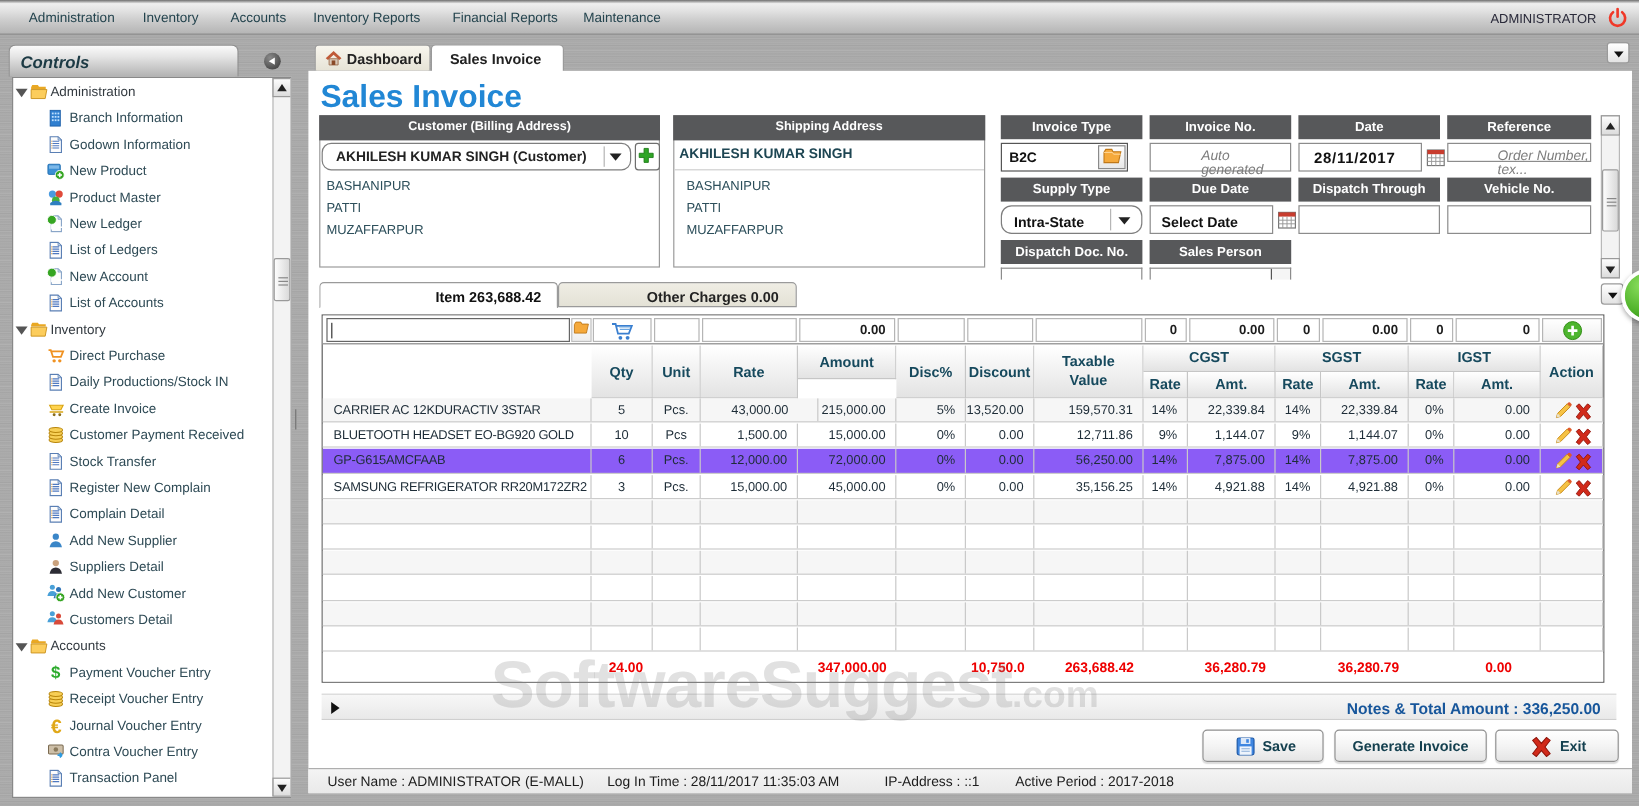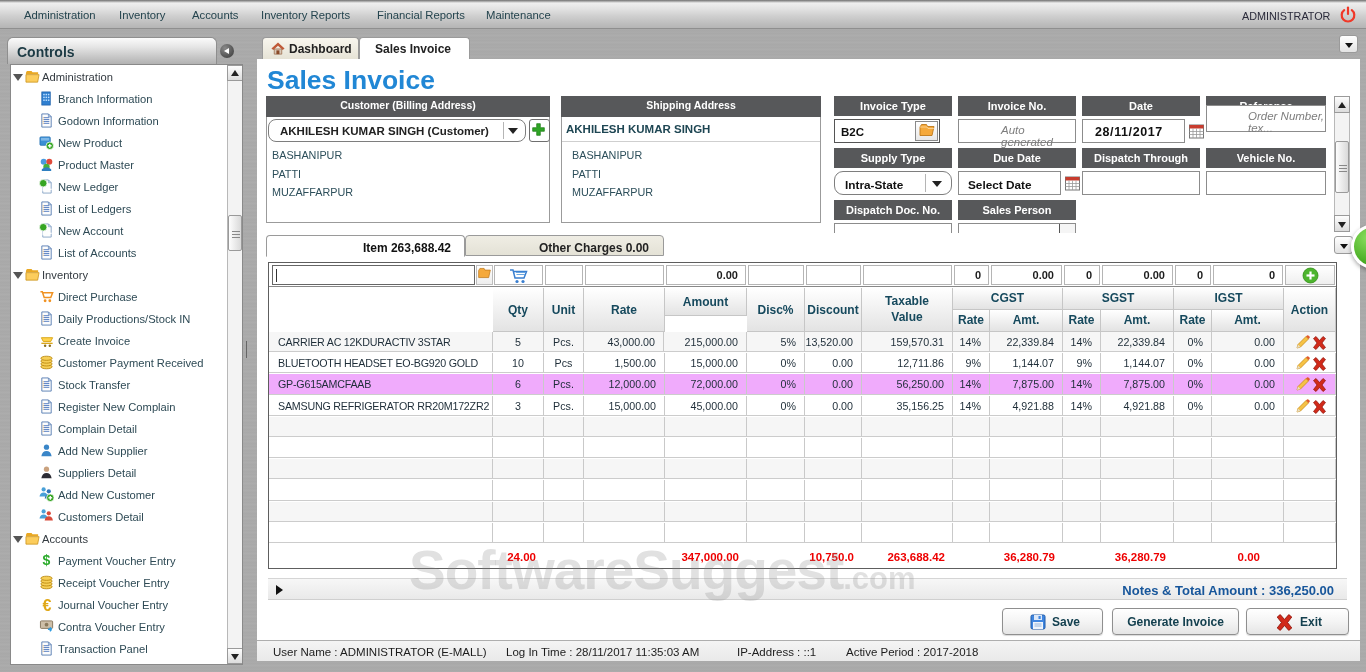--- a/index.html
+++ b/index.html
@@ -10,23 +10,23 @@
      #b2b2b2 0px,#a7a7a7 1px,#aeaeae 2px,#a3a3a3 3px,#b0b0b0 4px,
      #a5a5a5 5px,#acacac 6px,#a9a9a9 7px);
 }
 .abs { position:absolute; }
 
 #menubar { left:0; top:0; width:1366px; height:29px;
   background:linear-gradient(180deg,#6f6f6f 0,#efefef 3px,#e2e2e2 9px,#cfcfcf 16px,#bdbdbd 24px,#b3b3b3 29px);
   border-bottom:1px solid #8f8f8f; }
 .mitem { position:absolute; top:9px; font-size:11.3px; color:#24444e; }
 
-#lp-head { left:7px; top:37px; width:210px; height:27px;
+#lp-head { left:7px; top:37px; width:192px; height:27px;
   background:linear-gradient(180deg,#fbfbfb 0,#e5e5e5 35%,#c9c9c9 70%,#b2b2b2 100%);
-  border:1px solid #8e8e8e; border-bottom:none; border-radius:6px 6px 0 0; }
+  border:1px solid #8e8e8e; border-bottom:none; border-radius:6px 6px 0 0;font-style:italic; }
 #lp-head .t { position:absolute; left:9px; top:6px; font-size:14px; font-weight:bold; color:#1c3a44; }
 #lp-btn { position:absolute; left:212px; top:6px; width:14px; height:14px; border-radius:50%;
   background:radial-gradient(circle at 35% 30%,#8a8a8a,#4e4e4e 70%); }
 #lp-btn:after { content:""; position:absolute; left:3.5px; top:3.5px;
   border:3.5px solid transparent; border-right:5px solid #fff; border-left:none; }
 #tree { left:10px; top:64px; width:233px; height:601px; background:#fff;
   border:1px solid #898989; overflow:hidden; }
 .trow { position:absolute; left:0; height:22px; width:226px; }
 .trow .txt { position:absolute; top:5px; font-size:11.2px; color:#2e4a55; white-space:nowrap; }
 .folder-arr { position:absolute; left:2px; top:8px; width:0; height:0;
@@ -554,21 +554,21 @@
         <rect x="1" y="2" width="14" height="13" fill="#fff" stroke="#777" stroke-width="1"></rect>
         <rect x="1" y="2" width="14" height="3.5" fill="#c83c2e"></rect>
         <g stroke="#999" stroke-width="0.8">
           <line x1="1" y1="8.5" x2="15" y2="8.5"></line>
           <line x1="1" y1="11.5" x2="15" y2="11.5"></line>
           <line x1="4.5" y1="5.5" x2="4.5" y2="15"></line>
           <line x1="8" y1="5.5" x2="8" y2="15"></line>
           <line x1="11.5" y1="5.5" x2="11.5" y2="15"></line>
         </g>
       </svg></span>
-<div class="fld" style="left:949px;top:46px;width:120px;height:27px">
+<div class="fld" style="left:949px;top:60px;width:120px;height:16px">
       <span class="it" style="position:absolute;left:7px;top:4px">Order Number, tex...</span>
     </div>
 <div class="fld" style="left:577px;top:112px;width:118px;height:24px;border-radius:9px;border-color:#7e7e7e">
       <span style="position:absolute;left:10px;top:6px;font-weight:bold;font-size:11.8px;color:#111">Intra-State</span>
       <div style="position:absolute;right:25px;top:2px;bottom:2px;width:1px;background:#b5b5b5"></div>
       <div style="position:absolute;right:9px;top:9px;width:0;height:0;border-left:5px solid transparent;border-right:5px solid transparent;border-top:6px solid #222"></div>
     </div>
 <div class="fld" style="left:701px;top:112px;width:103px;height:24px">
       <span style="position:absolute;left:9px;top:6px;font-weight:bold;font-size:11.8px;color:#111">Select Date</span>
     </div>
@@ -656,21 +656,21 @@
 <div class="gcell hdr" style="left:794px;top:47px;width:38px;height:22px;padding-top:3px">Rate</div>
 <div class="gcell hdr" style="left:905px;top:47px;width:38px;height:22px;padding-top:3px">Rate</div>
 <div class="gcell hdr" style="left:721px;top:47px;width:73px;height:22px;padding-top:3px">Amt.</div>
 <div class="gcell hdr" style="left:832px;top:47px;width:73px;height:22px;padding-top:3px">Amt.</div>
 <div class="gcell hdr" style="left:943px;top:47px;width:72px;height:22px;padding-top:3px">Amt.</div>
 <div class="gcell hdr" style="left:1015px;top:25px;width:52px;height:44px;display:flex;align-items:center;justify-content:center;">Action</div>
 <div class="drow" style="top:69px;height:20px;background:#f6f6f6">
 <div class="dcell" style="left:0px;width:224px;text-align:left;padding-left:9px;letter-spacing:-0.22px">CARRIER AC 12KDURACTIV 3STAR</div>
 <div class="dcell" style="left:224px;width:51px;text-align:center">5</div>
 <div class="dcell" style="left:275px;width:40px;text-align:center">Pcs.</div>
-<div class="dcell" style="left:314px;width:81px;text-align:right;padding-right:8px">43,000.00</div>
+<div class="dcell" style="left:332px;width:81px;text-align:right;padding-right:24px">43,000.00</div>
 <div class="dcell" style="left:396px;width:82px;text-align:right;padding-right:8px">215,000.00</div>
 <div class="dcell" style="left:478px;width:58px;text-align:right;padding-right:8px">5%</div>
 <div class="dcell" style="left:536px;width:57px;text-align:right;padding-right:8px">13,520.00</div>
 <div class="dcell" style="left:593px;width:91px;text-align:right;padding-right:8px">159,570.31</div>
 <div class="dcell" style="left:684px;width:37px;text-align:right;padding-right:8px">14%</div>
 <div class="dcell" style="left:721px;width:73px;text-align:right;padding-right:8px">22,339.84</div>
 <div class="dcell" style="left:794px;width:38px;text-align:right;padding-right:8px">14%</div>
 <div class="dcell" style="left:832px;width:73px;text-align:right;padding-right:8px">22,339.84</div>
 <div class="dcell" style="left:905px;width:38px;text-align:right;padding-right:8px">0%</div>
 <div class="dcell" style="left:943px;width:72px;text-align:right;padding-right:8px">0.00</div>
@@ -698,21 +698,21 @@
 <div class="dcell" style="left:905px;width:38px;text-align:right;padding-right:8px">0%</div>
 <div class="dcell" style="left:943px;width:72px;text-align:right;padding-right:8px">0.00</div>
 <div class="dcell" style="left:1015px;width:52px;text-align:center;padding-top:3px;padding-left:3px"><svg width="15" height="15" viewBox="0 0 15 15">
             <path d="M2 13 l1-3.5 8-8 2.5 2.5 -8 8z" fill="#f6c244" stroke="#c88a18" stroke-width="0.8"></path>
             <path d="M11 1.5 l2.5 2.5 1-1 a1 1 0 0 0 0-1.4 l-1.1-1.1 a1 1 0 0 0-1.4 0z" fill="#e05a2a"></path>
             <path d="M2 13 l1-3.5 1.2 1.2 1.3 1.3z" fill="#e8e0c8"></path>
           </svg>&nbsp;<svg width="15" height="14" viewBox="0 0 15 14">
             <path d="M1.5 2.5 L4 0.5 L7.5 4.5 L11 0.5 L13.5 2.5 L10 7 L13.5 11.5 L11 13.5 L7.5 9.5 L4 13.5 L1.5 11.5 L5 7z" fill="#d12a1a" stroke="#8e1208" stroke-width="0.7"></path>
           </svg></div>
 </div>
-<div class="drow" style="top:111px;height:21px;background:#f0abfc">
+<div class="drow" style="top:111px;height:21px;background:#8b5cf6">
 <div class="dcell" style="left:0px;width:224px;text-align:left;padding-left:9px;letter-spacing:-0.22px">GP-G615AMCFAAB</div>
 <div class="dcell" style="left:224px;width:51px;text-align:center">6</div>
 <div class="dcell" style="left:275px;width:40px;text-align:center">Pcs.</div>
 <div class="dcell" style="left:315px;width:81px;text-align:right;padding-right:8px">12,000.00</div>
 <div class="dcell" style="left:396px;width:82px;text-align:right;padding-right:8px">72,000.00</div>
 <div class="dcell" style="left:478px;width:58px;text-align:right;padding-right:8px">0%</div>
 <div class="dcell" style="left:536px;width:57px;text-align:right;padding-right:8px">0.00</div>
 <div class="dcell" style="left:593px;width:91px;text-align:right;padding-right:8px">56,250.00</div>
 <div class="dcell" style="left:684px;width:37px;text-align:right;padding-right:8px">14%</div>
 <div class="dcell" style="left:721px;width:73px;text-align:right;padding-right:8px">7,875.00</div>

